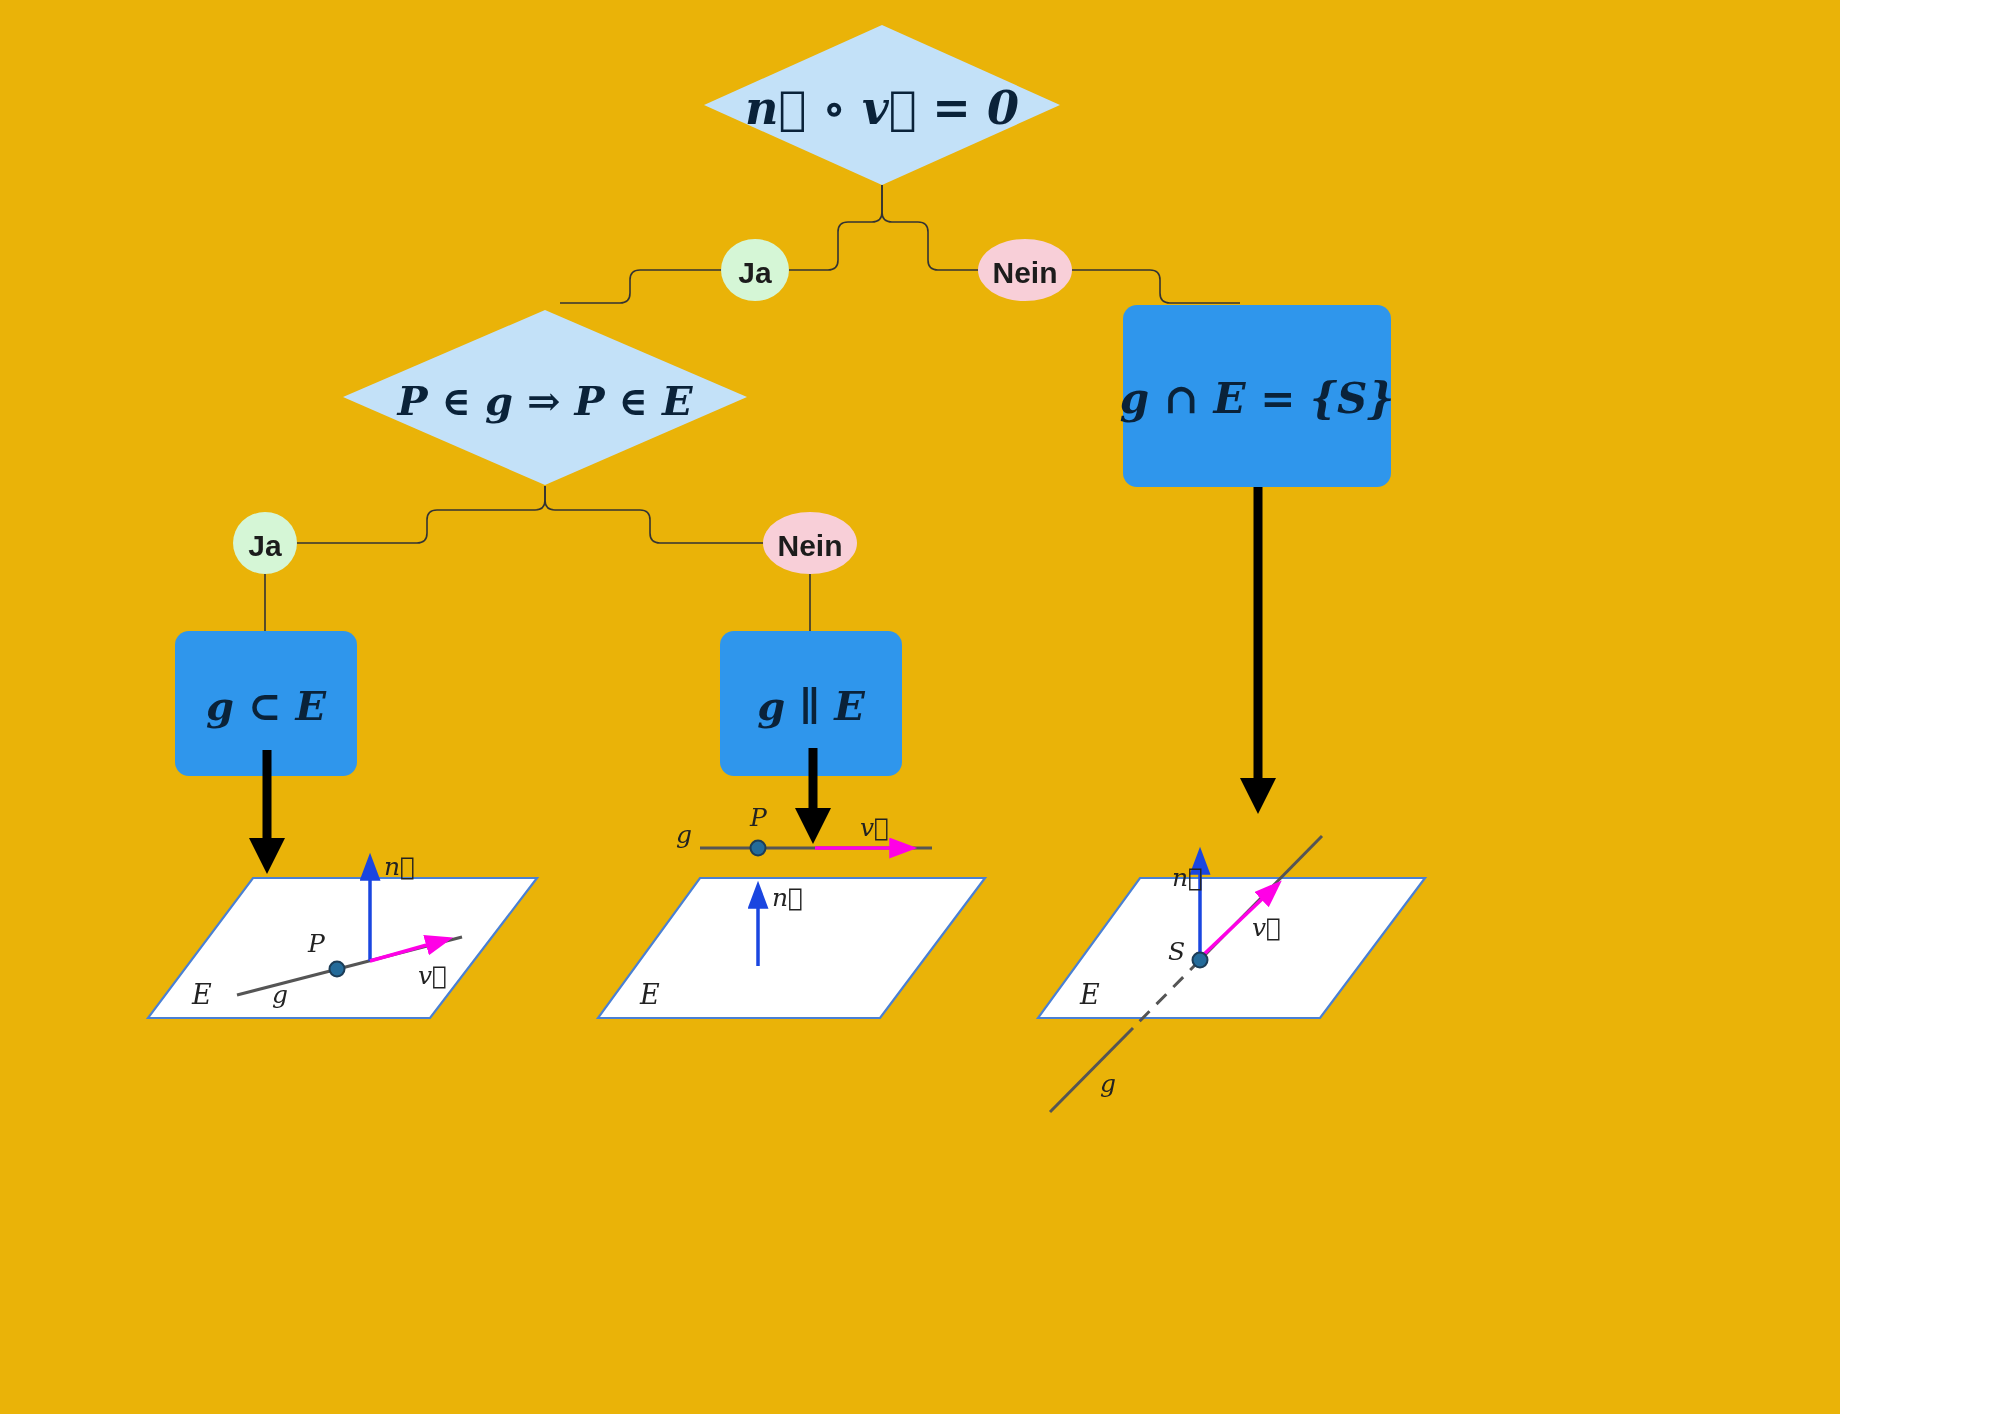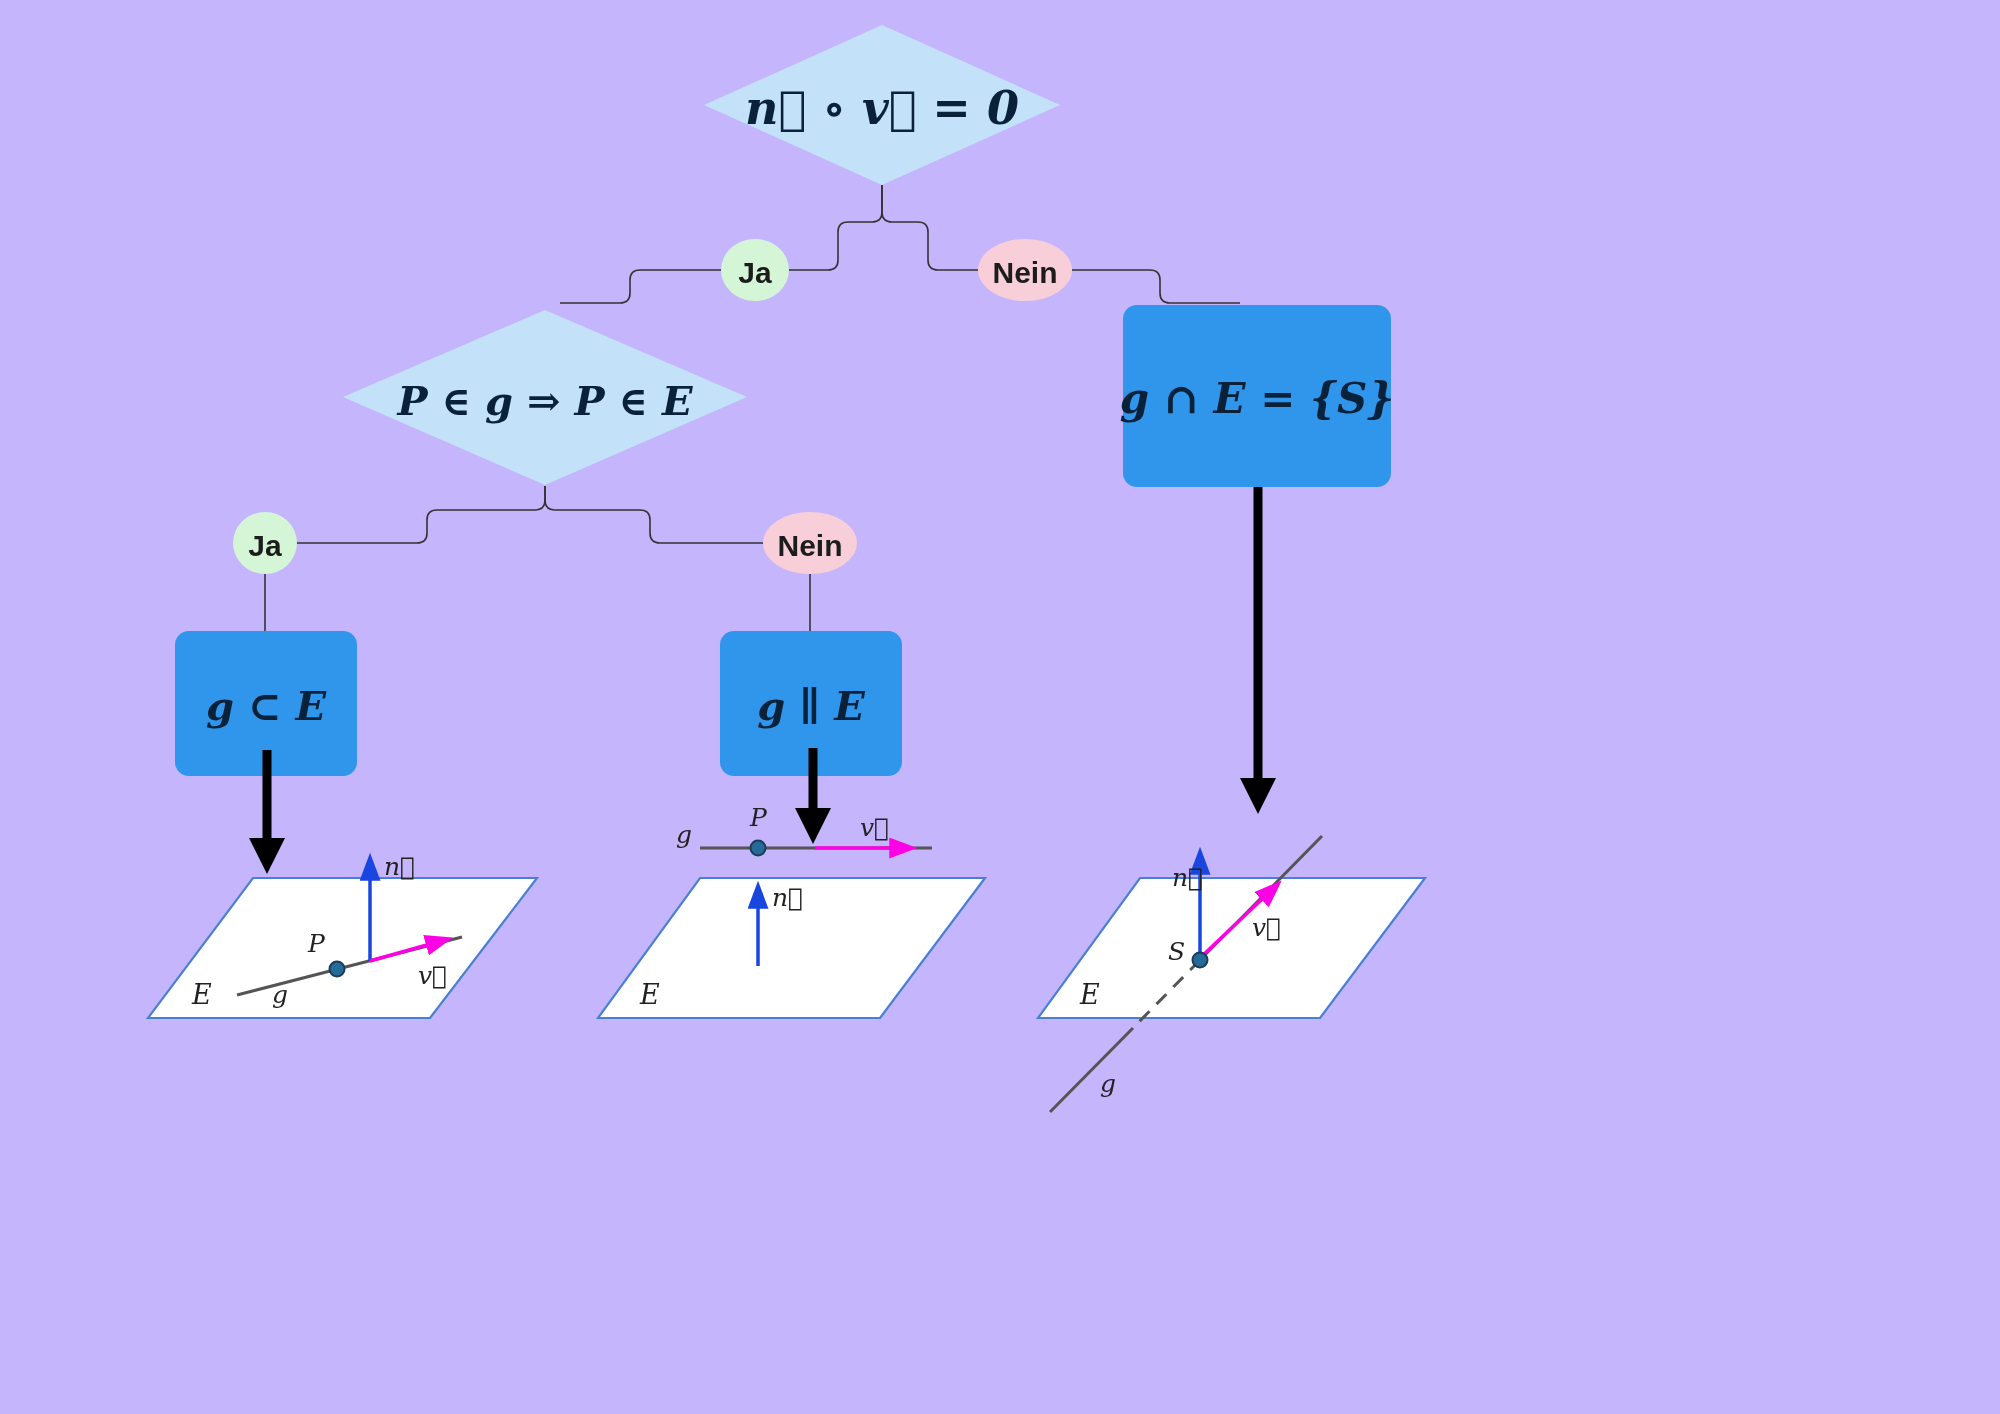--- a/index.html
+++ b/index.html
@@ -5,24 +5,24 @@
   html, body {
     margin: 0;
     padding: 0;
     background: #ffffff;
     width: 2000px;
     height: 1414px;
     font-family: "Liberation Sans", sans-serif;
   }
   .stage {
     position: relative;
-    width: 2000px;
+    width: 1840px;
     height: 1414px;
     overflow: hidden;
-    background: #c4b5fd;
+    background: #eab308;
   }
   svg text { user-select: none; }
   .math-big {
     font-family: "DejaVu Serif", serif;
     font-style: italic;
     font-weight: bold;
     fill: #0a2239;
   }
   .math-label {
     font-family: "DejaVu Serif", serif;

